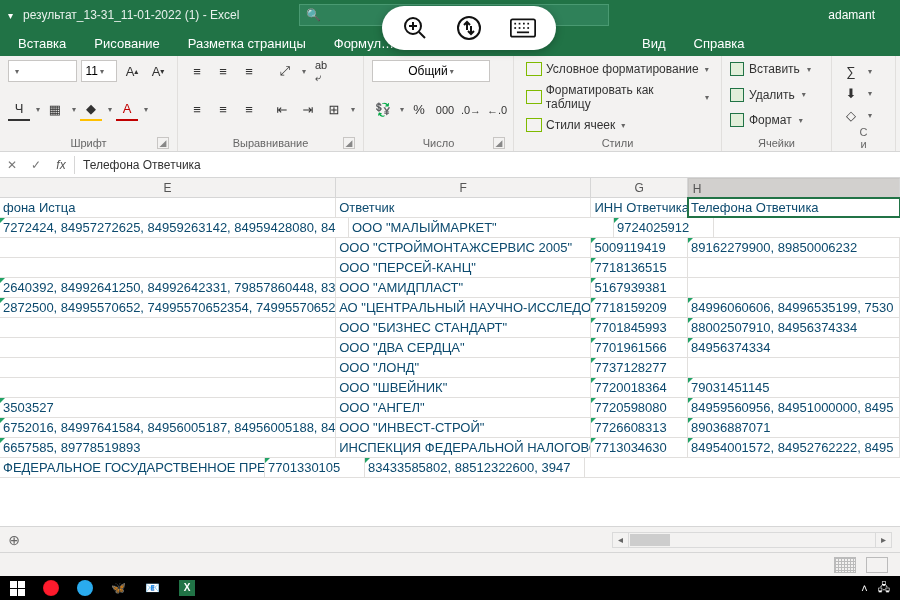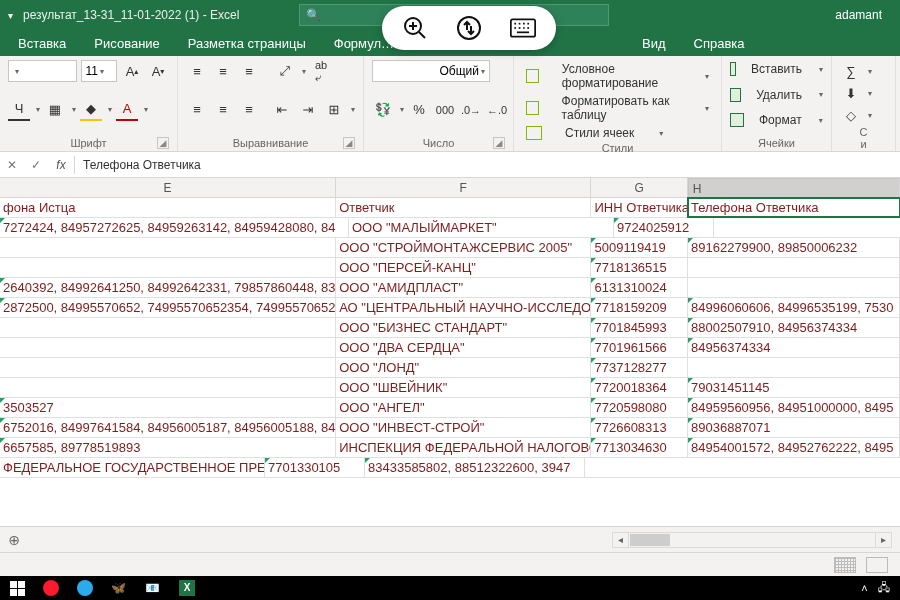--- a/index.html
+++ b/index.html
@@ -3,50 +3,50 @@
 <meta charset="utf-8">
 <style>
 *{margin:0;padding:0;box-sizing:border-box;font-family:"Segoe UI",Arial,sans-serif;-webkit-font-smoothing:antialiased}
 body{background:#fff;width:900px;height:600px;overflow:hidden;position:relative;font-size:12px}
 .titlebar{background:#217346;height:30px;display:flex;align-items:center;color:#fff;font-size:12px}
 .titlebar .left{display:flex;align-items:center;gap:10px;padding-left:8px}
 .titlebar .chev{font-size:10px}
 .titlebar .fname{color:#e8f1ec}
 .titlebar .searchwrap{margin-left:60px;display:flex;align-items:center;background:#2f8159;height:22px;width:310px;border:1px solid #4a9a72;padding:0 6px;gap:6px}
 .titlebar .searchwrap .mag{font-size:12px;opacity:.9}
-.titlebar .user{margin-left:auto;margin-right:18px}
+.titlebar .user{margin-left:auto;margin-right:25px}
 .floatctrl{position:absolute;top:6px;left:382px;background:#fff;border-radius:26px;height:44px;display:flex;align-items:center;gap:28px;padding:0 20px;box-shadow:0 2px 8px rgba(0,0,0,.25);z-index:10}
 .floatctrl .ic{width:26px;height:26px;display:flex;align-items:center;justify-content:center}
 .floatctrl svg{stroke:#111;stroke-width:2;fill:none}
 .ribbon-tabs{background:#217346;height:26px;display:flex;align-items:flex-end;gap:0;padding-left:4px;color:#fff;font-size:13px}
 .ribbon-tabs .tab{padding:5px 14px 5px;cursor:default}
 .ribbon{background:#f3f2f1;border-bottom:1px solid #d6d6d6;display:flex;height:96px}
 .grp{border-right:1px solid #e1dfdd;padding:4px 8px 0;display:flex;flex-direction:column;justify-content:space-between}
 .grp .lbl{text-align:center;font-size:11px;color:#666;padding-bottom:2px;position:relative}
 .grp .lbl .dl{position:absolute;right:0;bottom:2px;font-size:9px;color:#888;border:1px solid #c8c6c4;width:12px;height:12px;line-height:10px;text-align:center}
 .row{display:flex;align-items:center;gap:4px}
 .btn{display:inline-flex;align-items:center;justify-content:center;height:22px;min-width:22px;padding:0 3px;color:#333;font-size:13px}
 .btn.small{font-size:11px}
 .sel{border:1px solid #c8c6c4;background:#fff;height:22px;display:flex;align-items:center;padding:0 4px;font-size:12px}
 .dd{font-size:8px;color:#666;margin-left:2px}
-.styles .sbtn{display:flex;align-items:center;gap:23px;font-size:12px;color:#333;padding:2px 4px}
+.styles .sbtn{display:flex;align-items:center;gap:4px;font-size:12px;color:#333;padding:2px 4px}
 .styles .sbtn .ico{width:16px;height:14px;border:1px solid #7fba00;display:inline-block}
-.cells .cbtn{display:flex;align-items:center;gap:15px;font-size:12px;color:#333;padding:2px 0}
+.cells .cbtn{display:flex;align-items:center;gap:5px;font-size:12px;color:#333;padding:2px 0}
 .cells .cbtn .ico{width:14px;height:14px;border:1px solid #217346;background:#e2efda;display:inline-block}
 .fbar{height:26px;border-bottom:1px solid #d6d6d6;display:flex;align-items:center;font-size:12px}
 .fbar .cancel,.fbar .ok{width:24px;text-align:center;color:#777}
 .fbar .fx{width:26px;text-align:center;font-style:italic;color:#555}
 .fbar .divider{width:1px;height:18px;background:#d6d6d6}
 .fbar .val{padding-left:8px;color:#333}
 .grid{position:relative}
 .colhdr{display:flex;background:#f3f2f1;border-bottom:1px solid #d6d6d6;height:20px}
 .colhdr .ch{border-right:1px solid #d6d6d6;text-align:center;font-size:12px;color:#555;line-height:20px}
 .colhdr .ch.sel{background:#d2d0ce}
 .rows{}
-.r{display:flex;height:20px;border-bottom:1px solid #e1dfdd;font-size:13px;color:#7f1d1d}
+.r{display:flex;height:20px;border-bottom:1px solid #e1dfdd;font-size:13px;color:#0c4a6e}
 .r .c{border-right:1px solid #e1dfdd;padding:0 3px;overflow:hidden;white-space:nowrap;line-height:20px;position:relative}
 .r .c.gm::before{content:"";position:absolute;left:0;top:0;border-left:5px solid #21a366;border-bottom:5px solid transparent}
 .r.hdr{font-size:13px}
 .selcell{outline:2px solid #217346;outline-offset:-1px;background:#fff}
 .wE{width:349px}.wF{width:265px}.wG{width:100px}.wH{width:220px}
 .sheetbar{position:absolute;left:0;right:0;bottom:48px;height:26px;border-top:1px solid #d6d6d6;background:#f3f2f1;display:flex;align-items:center}
 .sheetbar .plus{width:28px;text-align:center;color:#666;font-size:14px}
 .sheetbar .scrolltrack{margin-left:auto;height:16px;width:280px;background:#f3f2f1;border:1px solid #dadada;position:relative;margin-right:8px}
 .sheetbar .scrolltrack .lar,.sheetbar .scrolltrack .rar{position:absolute;top:0;width:16px;height:14px;text-align:center;font-size:10px;color:#666;line-height:14px}
 .sheetbar .scrolltrack .lar{left:0;border-right:1px solid #dadada}
@@ -164,21 +164,21 @@
       <span class="btn">⇤</span>
       <span class="btn">⇥</span>
       <span class="btn">⊞</span>
         <span class="dd">▾</span>
     </div>
     <div class="lbl"><span>Выравнивание</span><span class="dl">◢</span></div>
   </div>
 
   <div class="grp" style="width:150px">
     <div class="row">
-        <div class="sel" style="width:118px;justify-content:flex-end">
+        <div class="sel" style="width:118px;justify-content:center">
           <span>Общий</span>
           <span class="dd">▾</span>
         </div>
       </div>
     <div class="row">
       <span class="btn">💱</span>
         <span class="dd">▾</span>
       <span class="btn">%</span>
       <span class="btn small">000</span>
       <span class="btn small">.0→</span>
@@ -278,21 +278,21 @@
       </div>
       <div class="r">
         <div class="c wE"></div>
         <div class="c wF">ООО "ПЕРСЕЙ-КАНЦ"</div>
         <div class="c wG gm">7718136515</div>
         <div class="c wH"></div>
       </div>
       <div class="r">
         <div class="c wE gm">2640392, 84992641250, 84992642331, 79857860448, 83</div>
         <div class="c wF">ООО "АМИДПЛАСТ"</div>
-        <div class="c wG gm">6131310024</div>
+        <div class="c wG gm">5167939381</div>
         <div class="c wH"></div>
       </div>
       <div class="r">
         <div class="c wE gm">2872500, 84995570652, 74995570652354, 74995570652</div>
         <div class="c wF">АО "ЦЕНТРАЛЬНЫЙ НАУЧНО-ИССЛЕДОВАТЕ</div>
         <div class="c wG gm">7718159209</div>
         <div class="c wH gm">84996060606, 84996535199, 7530</div>
       </div>
       <div class="r">
         <div class="c wE"></div>

